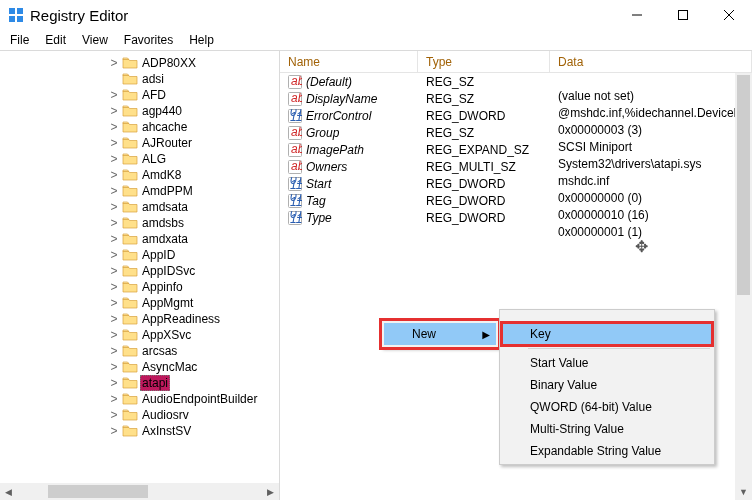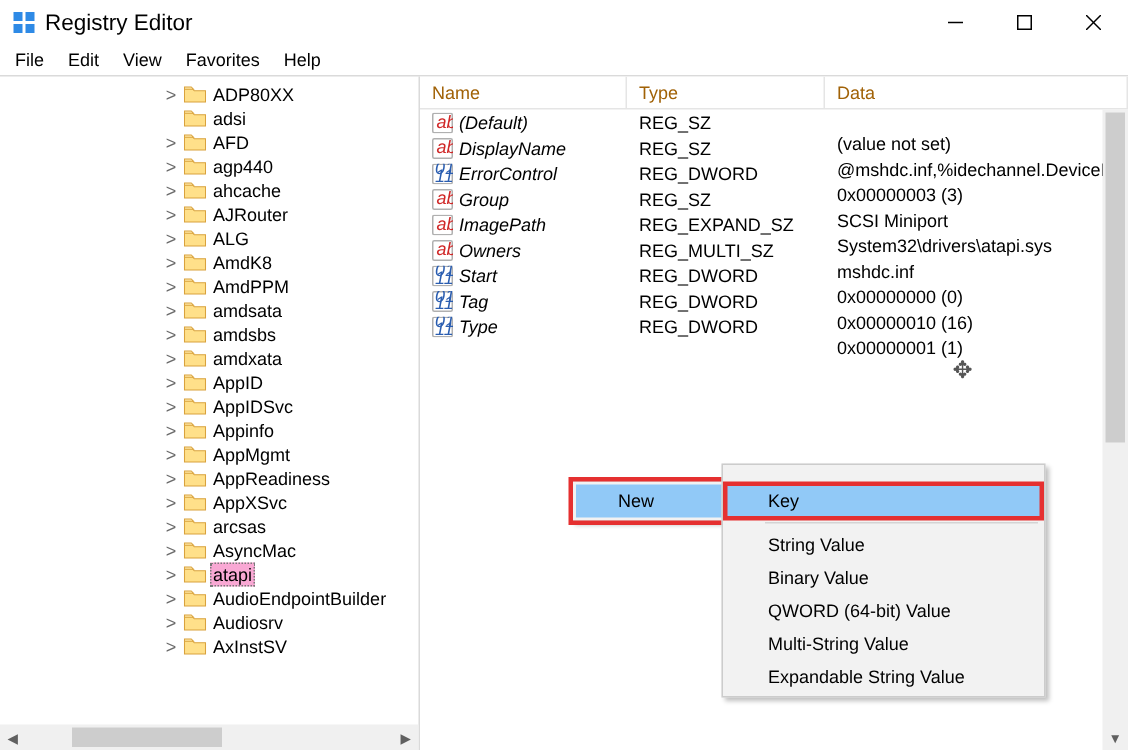--- a/index.html
+++ b/index.html
@@ -13,21 +13,21 @@
 
 .menubar { height: 20px; display: flex; align-items: center; padding: 0 2px; }
 .menubar .mitem { padding: 2px 8px; cursor: default; }
 
 .workspace { display: flex; height: 450px; border-top: 1px solid #dadada; }
 .treepane { width: 280px; border-right: 1px solid #dadada; overflow: hidden; position: relative; }
 .treescroll { position: absolute; inset: 0; overflow-y: auto; overflow-x: auto; }
 .tree { padding: 4px 0 4px 0; }
 .tree-row { display: flex; align-items: center; height: 16px; padding-left: 108px; white-space: nowrap; cursor: default; gap: 2px; }
 .tree-row.sel { }
-.tree-row.sel .lbl { background: #f9a8d4; border: 1px dotted #7a7a7a; padding: 0 1px; }
+.tree-row.sel .lbl { background: #be185d; border: 1px dotted #7a7a7a; padding: 0 1px; }
 .toggle { width: 12px; text-align: center; color: #6b6b6b; font-size: 12px; line-height: 12px; }
 .toggle.empty { visibility: hidden; }
 .ficon { width: 16px; height: 14px; }
 .lbl { padding: 0 2px; }
 
 .listpane { flex: 1; position: relative; overflow: hidden; }
 .cols { display: flex; height: 22px; background: #fff; border-bottom: 1px solid #e5e5e5; }
 .col { padding: 2px 8px; border-right: 1px solid #e5e5e5; font-weight: 400; color: #a16207; cursor: default; display:flex; align-items:center;}
 .col.name { width: 138px; }
 .col.type { width: 132px; }
@@ -40,21 +40,21 @@
 .cell.type { width: 132px; }
 .cell.data { flex: 1; margin-top: 28px; }
 
 .vicon { width: 14px; height: 14px; flex: none; }
 
 .ctxwrap { position: absolute; left: 381px; top: 309px; }
 .ctx1 { width: 118px; background: #f2f2f2; border: 1px solid #cccccc; box-shadow: 2px 2px 3px rgba(0,0,0,.25); padding: 2px; position: absolute; }
 .ctx1 .ci { height: 22px; display: flex; align-items: center; padding: 0 22px 0 28px; background: #91c9f7; cursor: default; position: relative; }
 .ctx1 .ci .arrow { position: absolute; right: 6px; font-size: 10px; }
 
-.ctx2 { width: 216px; background: #f2f2f2; border: 1px solid #cccccc; box-shadow: 2px 2px 3px rgba(0,0,0,.25); padding: 2px; position: absolute; left: 100px; top: 0; }
+.ctx2 { width: 216px; background: #f2f2f2; border: 1px solid #cccccc; box-shadow: 2px 2px 3px rgba(0,0,0,.25); padding: 2px; position: absolute; left: 118px; top: 0; }
 .ctx2 .ci { height: 22px; display: flex; align-items: center; padding: 0 10px 0 28px; cursor: default; }
 .ctx2 .ci.hov { background: #91c9f7; }
 .ctx2 .sep { height: 1px; background: #d4d4d4; margin: 3px 2px 3px 26px; }
 
 .red { outline: 3px solid #e53030; outline-offset: -1px; margin-top: 11px; }
 
 .movecursor { position:absolute; left:635px; top:237px; color:#555; font-size:16px;}
 
 
 .listpane .vscroll { position:absolute; right:0; top:22px; bottom:0; width:17px; background:#f0f0f0;}
@@ -508,21 +508,21 @@
       <span>New</span>
       <span class="arrow">▶</span>
     </div>
   </div>
   <div class="ctx2">
     <div class="ci hov red">
         <span>Key</span>
       </div>
     <div class="sep"></div>
     <div class="ci">
-        <span>String Value</span>
+        <span>Start Value</span>
       </div>
     <div class="ci">
         <span>Binary Value</span>
       </div>
     <div class="ci">
         <span>QWORD (64-bit) Value</span>
       </div>
     <div class="ci">
         <span>Multi-String Value</span>
       </div>

